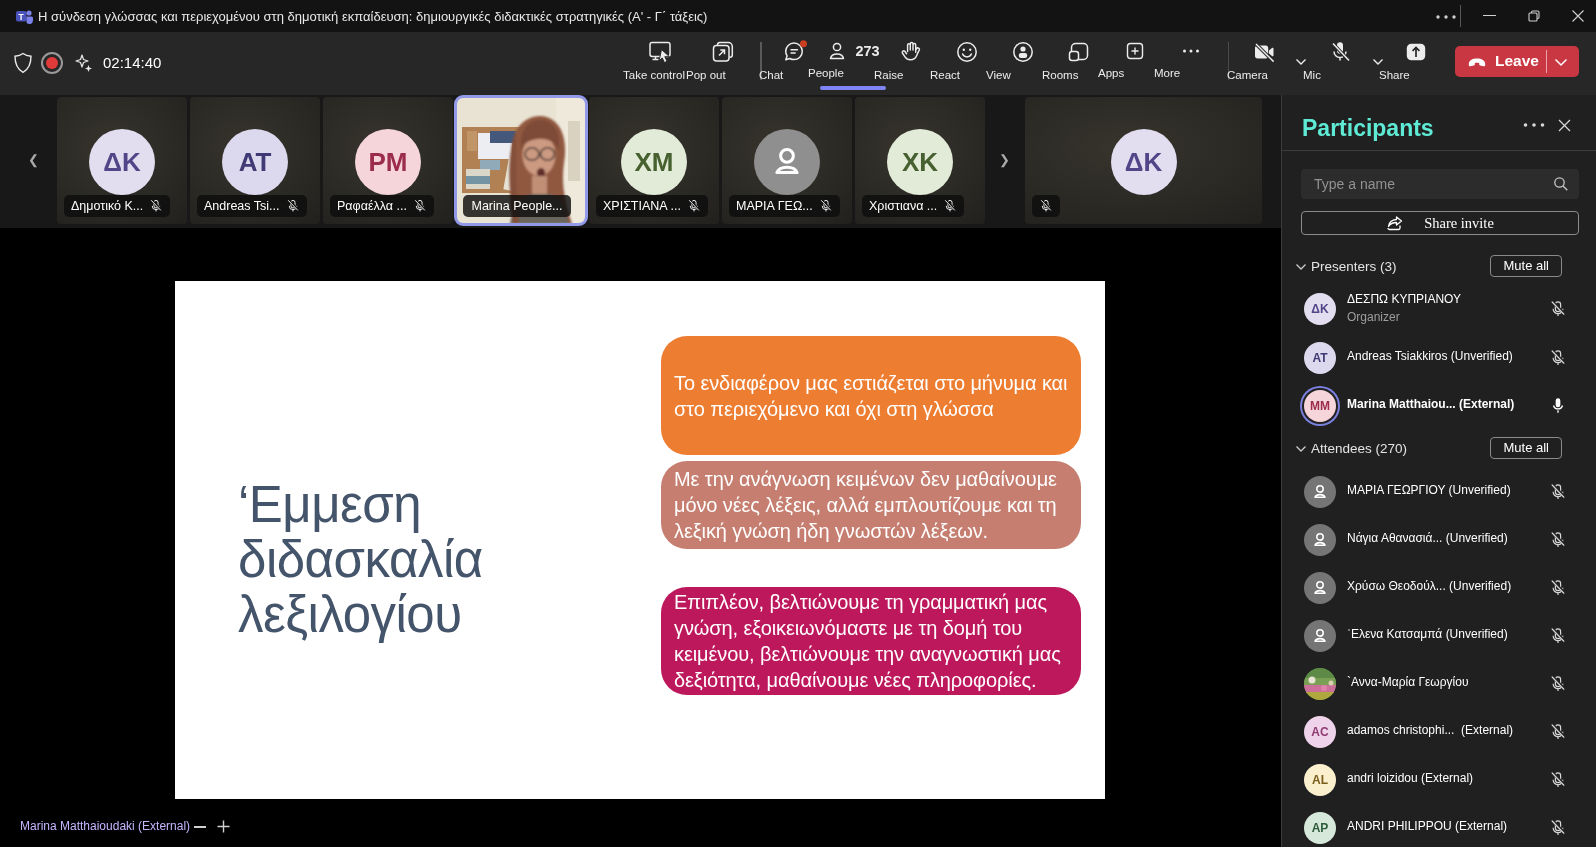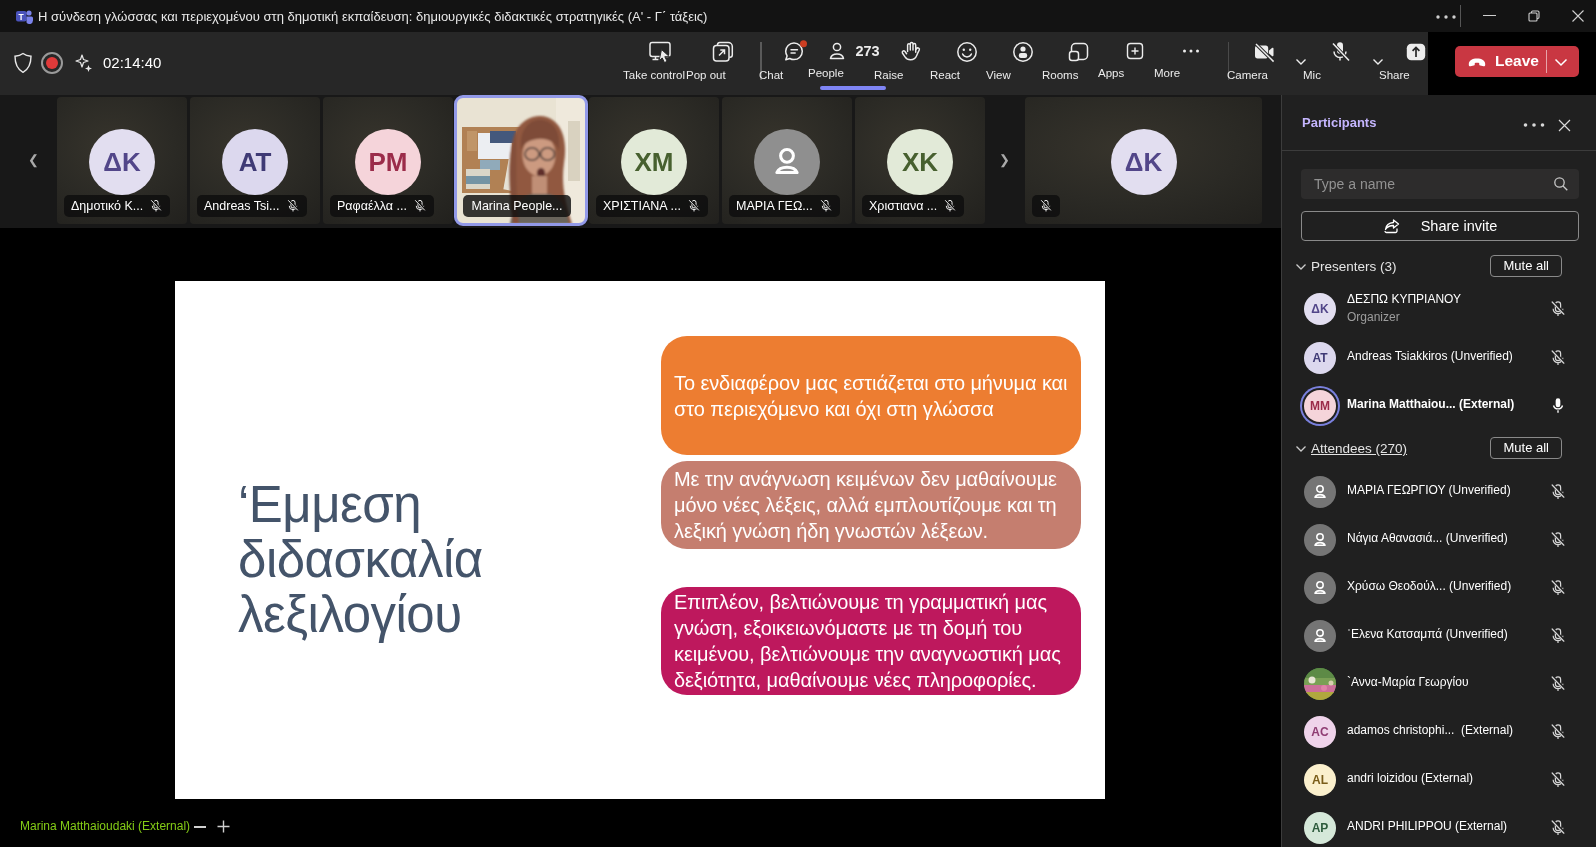--- a/index.html
+++ b/index.html
@@ -5,45 +5,45 @@
 * { margin:0; padding:0; box-sizing:border-box; }
 html,body { width:1596px; height:847px; background:#000; font-family:"Liberation Sans",sans-serif; overflow:hidden; }
 .abs { position:absolute; }
 #app { position:relative; width:1596px; height:847px; background:#000; }
 
 
 #titlebar { left:0; top:0; width:1596px; height:32px; background:#131313; }
 #titlebar .title { left:38px; top:9px; color:#e8e8e8; font-size:13px; }
 
 
-#toolbar { left:0; top:32px; width:1428px; height:63px; background:#272727; }
+#toolbar { left:0; top:32px; width:1596px; height:63px; background:#272727; }
 .tbtn { position:absolute; top:8px; width:74px; text-align:left; color:#ececec; }
 .tbtn svg { display:block; margin:0 auto; }
 .tbtn .lbl { font-size:11.5px; margin-top:5px; color:#ececec; }
 #timer { left:103px; top:22px; color:#ffffff; font-size:15px; }
 
 
 #strip { left:0; top:95px; width:1281px; height:133px; background:#181818; }
 .tile { position:absolute; top:2px; height:127px; width:130px; border-radius:4px;
   background:radial-gradient(ellipse 95% 85% at 42% 40%, #37342c 0%, #2b2a25 50%, #201f1c 100%); overflow:hidden; }
 .av { position:absolute; left:50%; top:65px; transform:translate(-50%,-50%); width:66px; height:66px; border-radius:50%;
   display:flex; align-items:center; justify-content:center; font-size:26px; font-weight:bold; }
 .tlabel { position:absolute; left:7px; bottom:7px; height:22px; background:rgba(14,14,14,0.82); border-radius:5px;
   color:#fff; font-size:12.5px; display:flex; align-items:center; padding:0 7px; gap:6px; white-space:nowrap; }
 .strip-chev { position:absolute; top:57px; color:#a9a9a9; font-size:13px; }
 
 
-#stage-label { left:20px; top:819px; color:#84cc16; font-size:12px; }
+#stage-label { left:20px; top:819px; color:#c4b5fd; font-size:12px; }
 #slide { left:175px; top:281px; width:930px; height:518px; background:#ffffff; }
 #slide-title { left:63px; top:196px; width:330px; color:#44546a; font-size:51px; line-height:55px; letter-spacing:-0.5px; }
 .sbox { position:absolute; left:486px; width:420px; border-radius:26px; color:#ffffff; font-size:20px; letter-spacing:-0.1px; line-height:26px; padding-left:13px; display:flex; flex-direction:column; justify-content:center; }
 
 
 #panel { left:1281px; top:95px; width:315px; height:752px; background:#202020; border-left:1px solid #3c3c3c; }
-#panel .hdr { left:20px; top:20px; color:#c4b5fd; font-size:13px; font-weight:bold; }
+#panel .hdr { left:20px; top:20px; color:#5eead4; font-size:23px; font-weight:bold; }
 .prow { position:absolute; left:0; width:315px; height:48px; }
 .prow .pav { position:absolute; left:22px; top:8px; width:32px; height:32px; border-radius:50%; display:flex; align-items:center; justify-content:center; font-size:12px; font-weight:bold; }
 .prow .pname { position:absolute; left:65px; top:15px; color:#ffffff; font-size:12px; white-space:nowrap; }
 .prow .pmic { position:absolute; right:30px; top:15px; }
 .mutebtn { position:absolute; right:34px; border:1px solid #8a8a8a; border-radius:4px; color:#ffffff; font-size:13px; padding:2px 12px 3px; background:transparent; }
 .seclbl { position:absolute; left:29px; color:#e4e4e4; font-size:13.5px; }
 .secchev { position:absolute; left:13px; color:#cccccc; }
 </style>
 </head>
 <body>
@@ -342,21 +342,21 @@
   <div class="abs" style="left:0px;top:55px;width:315px;height:1px;background:#3c3c3c;"></div>
 
   <div class="abs" style="left:19px;top:74px;width:278px;height:30px;background:#2d2c2c;border-radius:4px;">
     <span class="abs" style="left:13px;top:7px;color:#929292;font-size:14px;">Type a name</span>
     <svg class="abs" style="left:252px;top:7px" width="16" height="16" viewBox="0 0 16 16">
           <circle cx="6.5" cy="6.5" r="4.7" fill="none" stroke="#c8c8c8" stroke-width="1.3"></circle>
           <path d="M10 10 L14.3 14.3" stroke="#c8c8c8" stroke-width="1.3"></path>
         </svg>
   </div>
 
-  <div class="abs" style="left:19px;top:116px;width:278px;height:30px;border:1px solid #8a8a8a;border-radius:4px;display:flex;align-items:center;justify-content:center;gap:20px;color:#fff;">
+  <div class="abs" style="left:19px;top:116px;width:278px;height:24px;border:1px solid #8a8a8a;border-radius:4px;display:flex;align-items:center;justify-content:center;gap:20px;color:#fff;font-family:Liberation Serif, serif;">
     <svg width="18" height="16" viewBox="0 0 18 16">
           <path d="M10.5 2 L15.5 6 L10.5 10 V7.5 C6.5 7.5 4 9 2.5 11.5 C3 7.5 5.5 4.8 10.5 4.5 Z" fill="none" stroke="#fff" stroke-width="1.3" stroke-linejoin="round"></path>
           <path d="M14 10.5 v2.5 a1.5 1.5 0 0 1 -1.5 1.5 h-9 a1.5 1.5 0 0 1 -1.5 -1.5" fill="none" stroke="#fff" stroke-width="1.3"></path>
         </svg>
     <span style="font-size:14.5px;">Share invite</span>
   </div>
 
   <svg class="abs secchev" style="left:13px;top:168px" width="12" height="8" viewBox="0 0 12 8">
         <path d="M1.5 1.5 L6 6 L10.5 1.5" fill="none" stroke="#cccccc" stroke-width="1.3"></path>
       </svg>
@@ -382,21 +382,21 @@
     <div class="pav" style="background:#f5d4da;color:#9b2c4a;box-shadow:0 0 0 2px #202020,0 0 0 4px #7a80dd;">MM</div>
     <div class="pname" style="font-weight:bold;">Marina Matthaiou... (External)</div>
     <svg class="pmic" width="18" height="18" viewBox="0 0 20 20" color="#fff">
           <use href="#micon"></use>
         </svg>
   </div>
 
   <svg class="abs secchev" style="left:13px;top:350px" width="12" height="8" viewBox="0 0 12 8">
         <path d="M1.5 1.5 L6 6 L10.5 1.5" fill="none" stroke="#cccccc" stroke-width="1.3"></path>
       </svg>
-  <div class="abs seclbl" style="top:346px;text-decoration:underline;">Attendees (270)</div>
+  <div class="abs seclbl" style="top:346px;">Attendees (270)</div>
   <div class="abs mutebtn" style="top:342px;">Mute all</div>
 
   <div class="prow" style="top:373px;">
     <div class="pav" style="background:#757575;">
           <svg width="22" height="22" viewBox="0 0 20 20" color="#fff">
             <use href="#persong"></use>
           </svg>
         </div>
     <div class="pname">ΜΑΡΙΑ ΓΕΩΡΓΙΟΥ (Unverified)</div>
     <svg class="pmic" width="18" height="18" viewBox="0 0 20 20" color="#d6d6d6">

